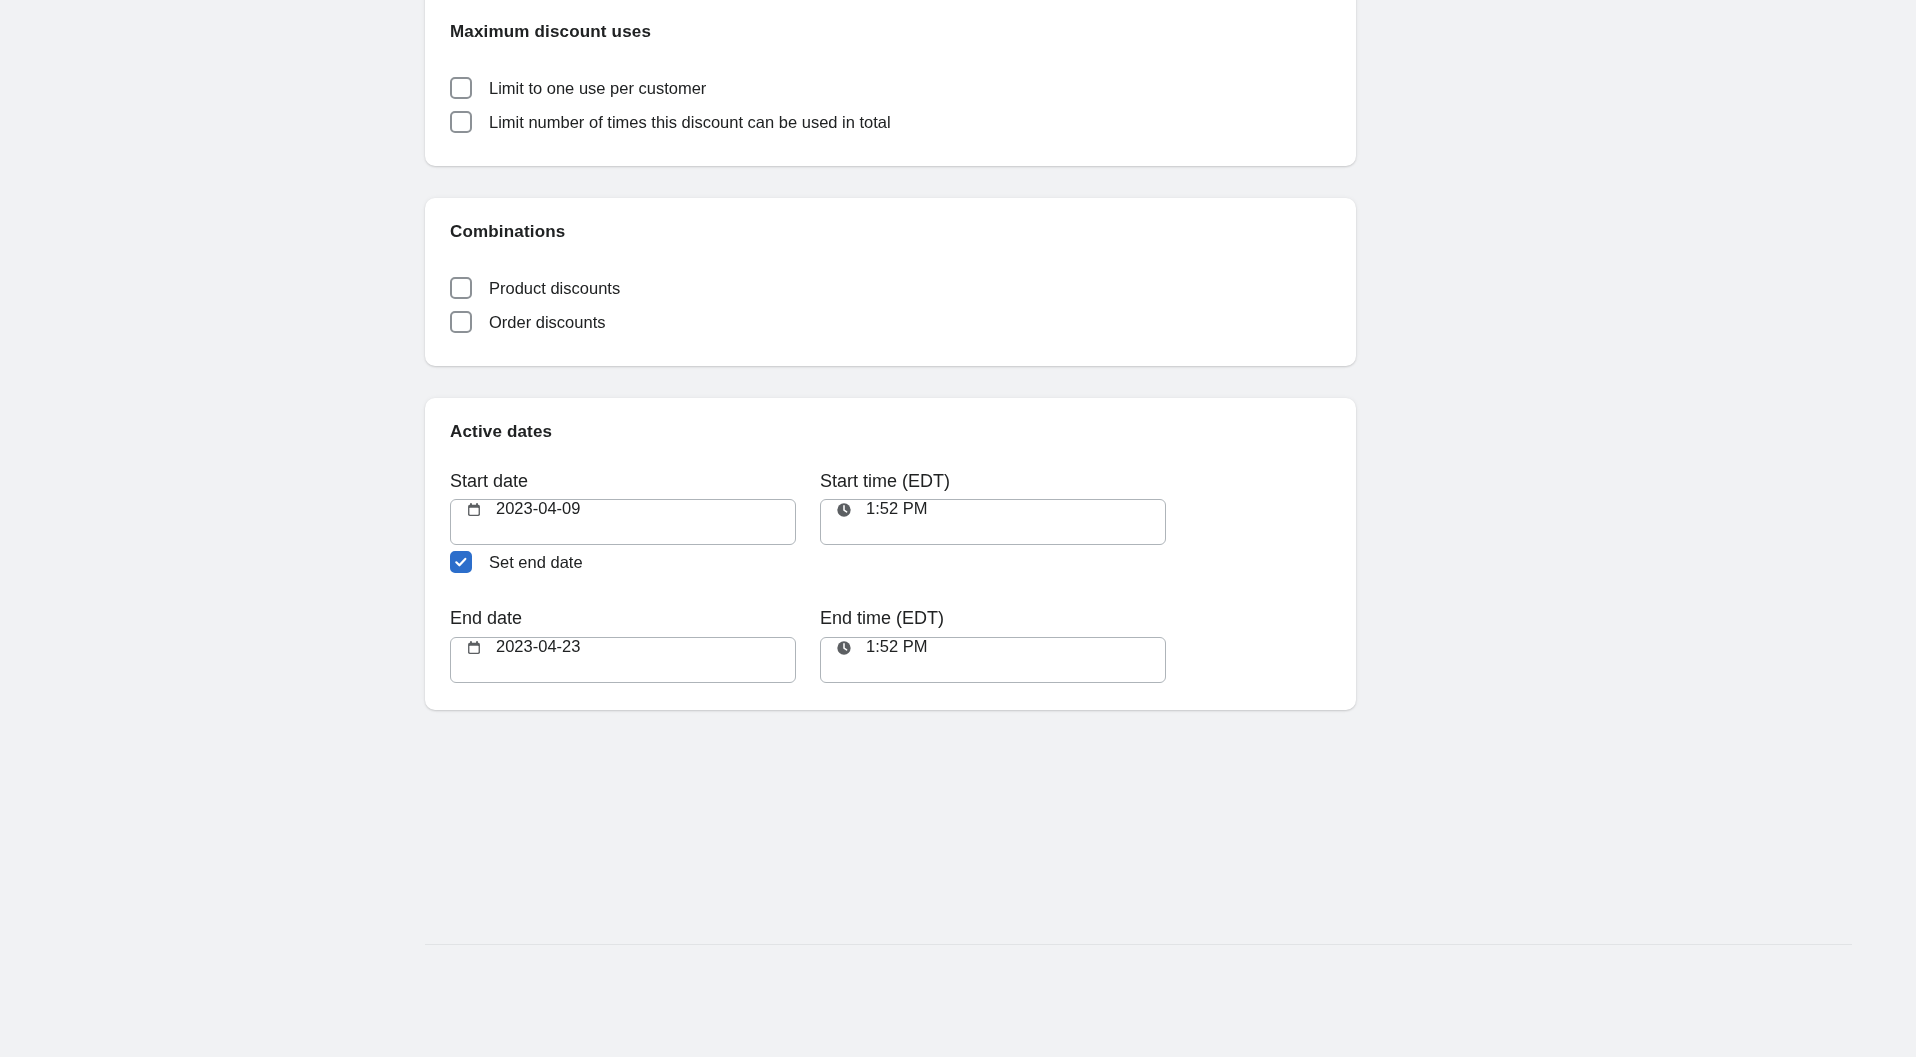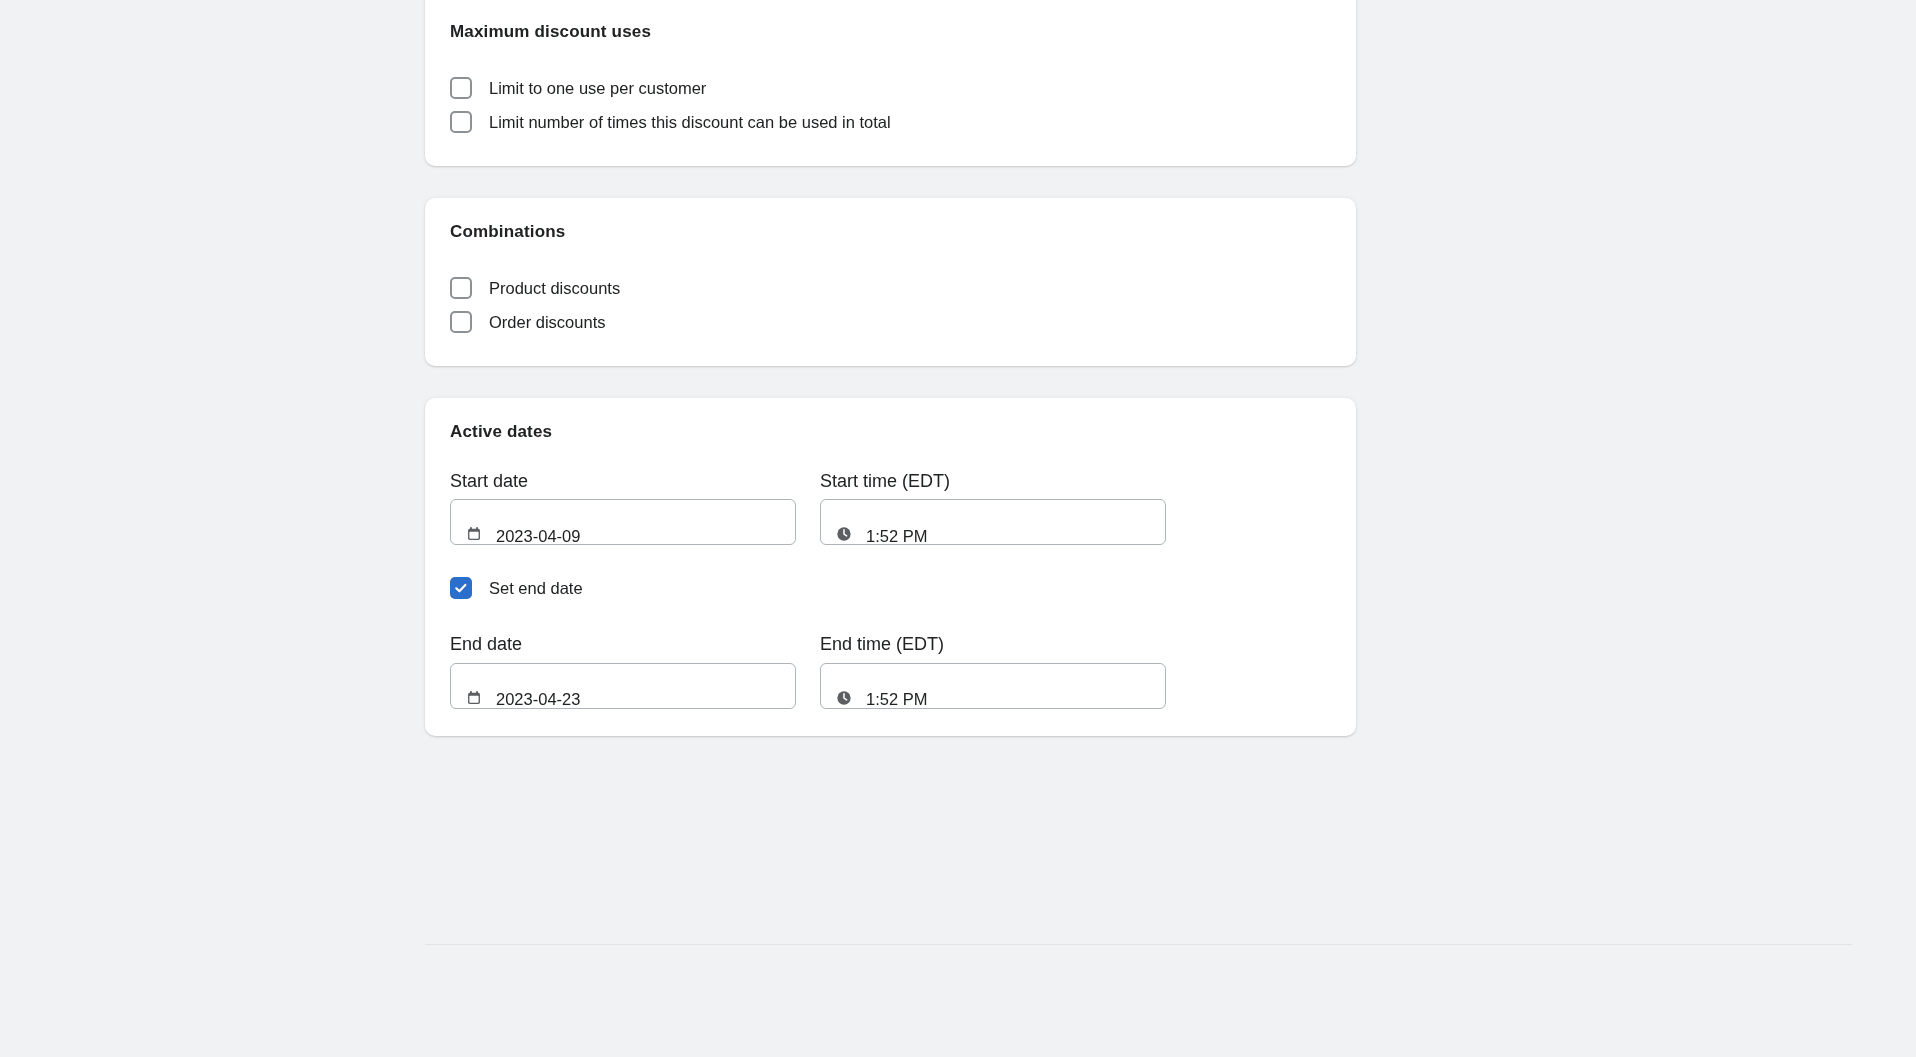--- a/index.html
+++ b/index.html
@@ -109,41 +109,41 @@
     margin-bottom: 6px;
     line-height: 1.3;
   }
 
   .input-box {
     height: 46px;
     border: 1px solid #aeb4b9;
     border-radius: 6px;
     background: #fff;
     display: flex;
-    align-items: flex-end;
+    align-items: flex-start;
     padding: 0 13px;
     gap: 12px;
   }
 
   .input-value {
     font-size: 16.5px;
     color: #202223;
     line-height: 1;
   }
 
   .icon-slot {
     flex: 0 0 auto;
     display: flex;
     align-items: center;
     justify-content: center;
     width: 20px;
     height: 20px;
   }
 
-  .set-end-wrap { margin-top: 26px; }
+  .set-end-wrap { }
 
   
   .divider {
     position: absolute;
     left: 425px;
     top: 944px;
     width: 1427px;
     height: 1px;
     background: #e1e3e5;
   }

